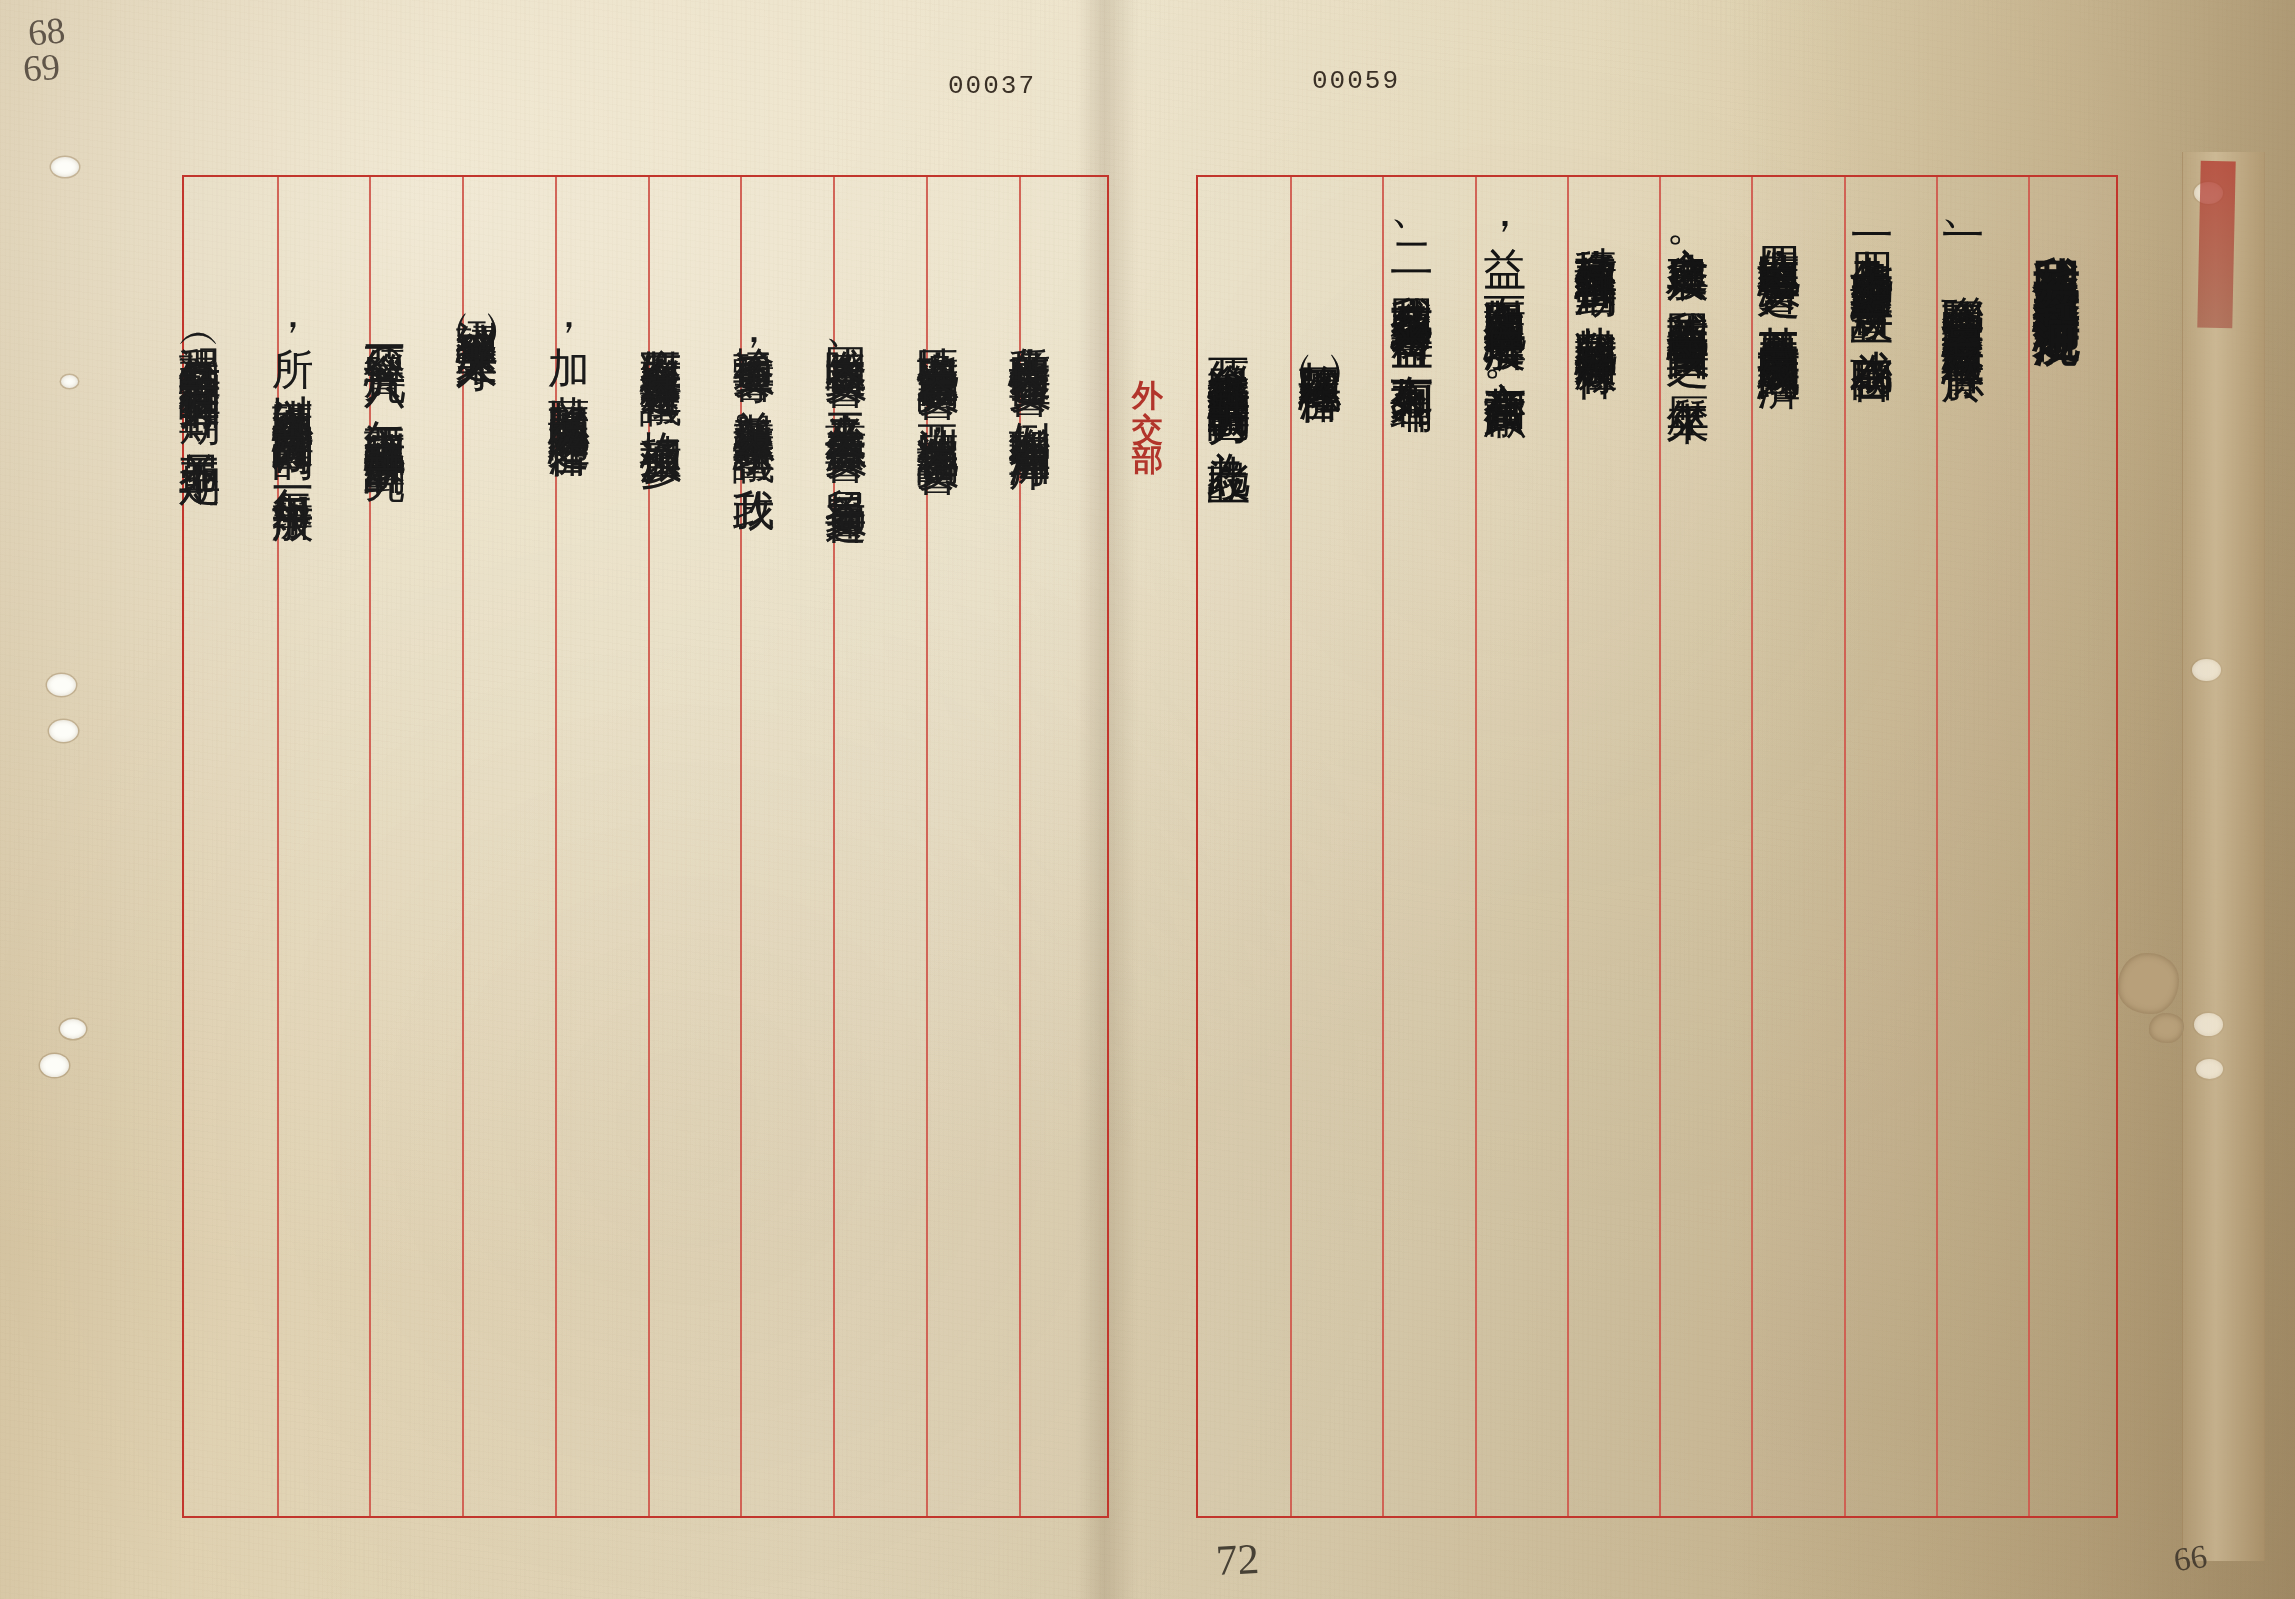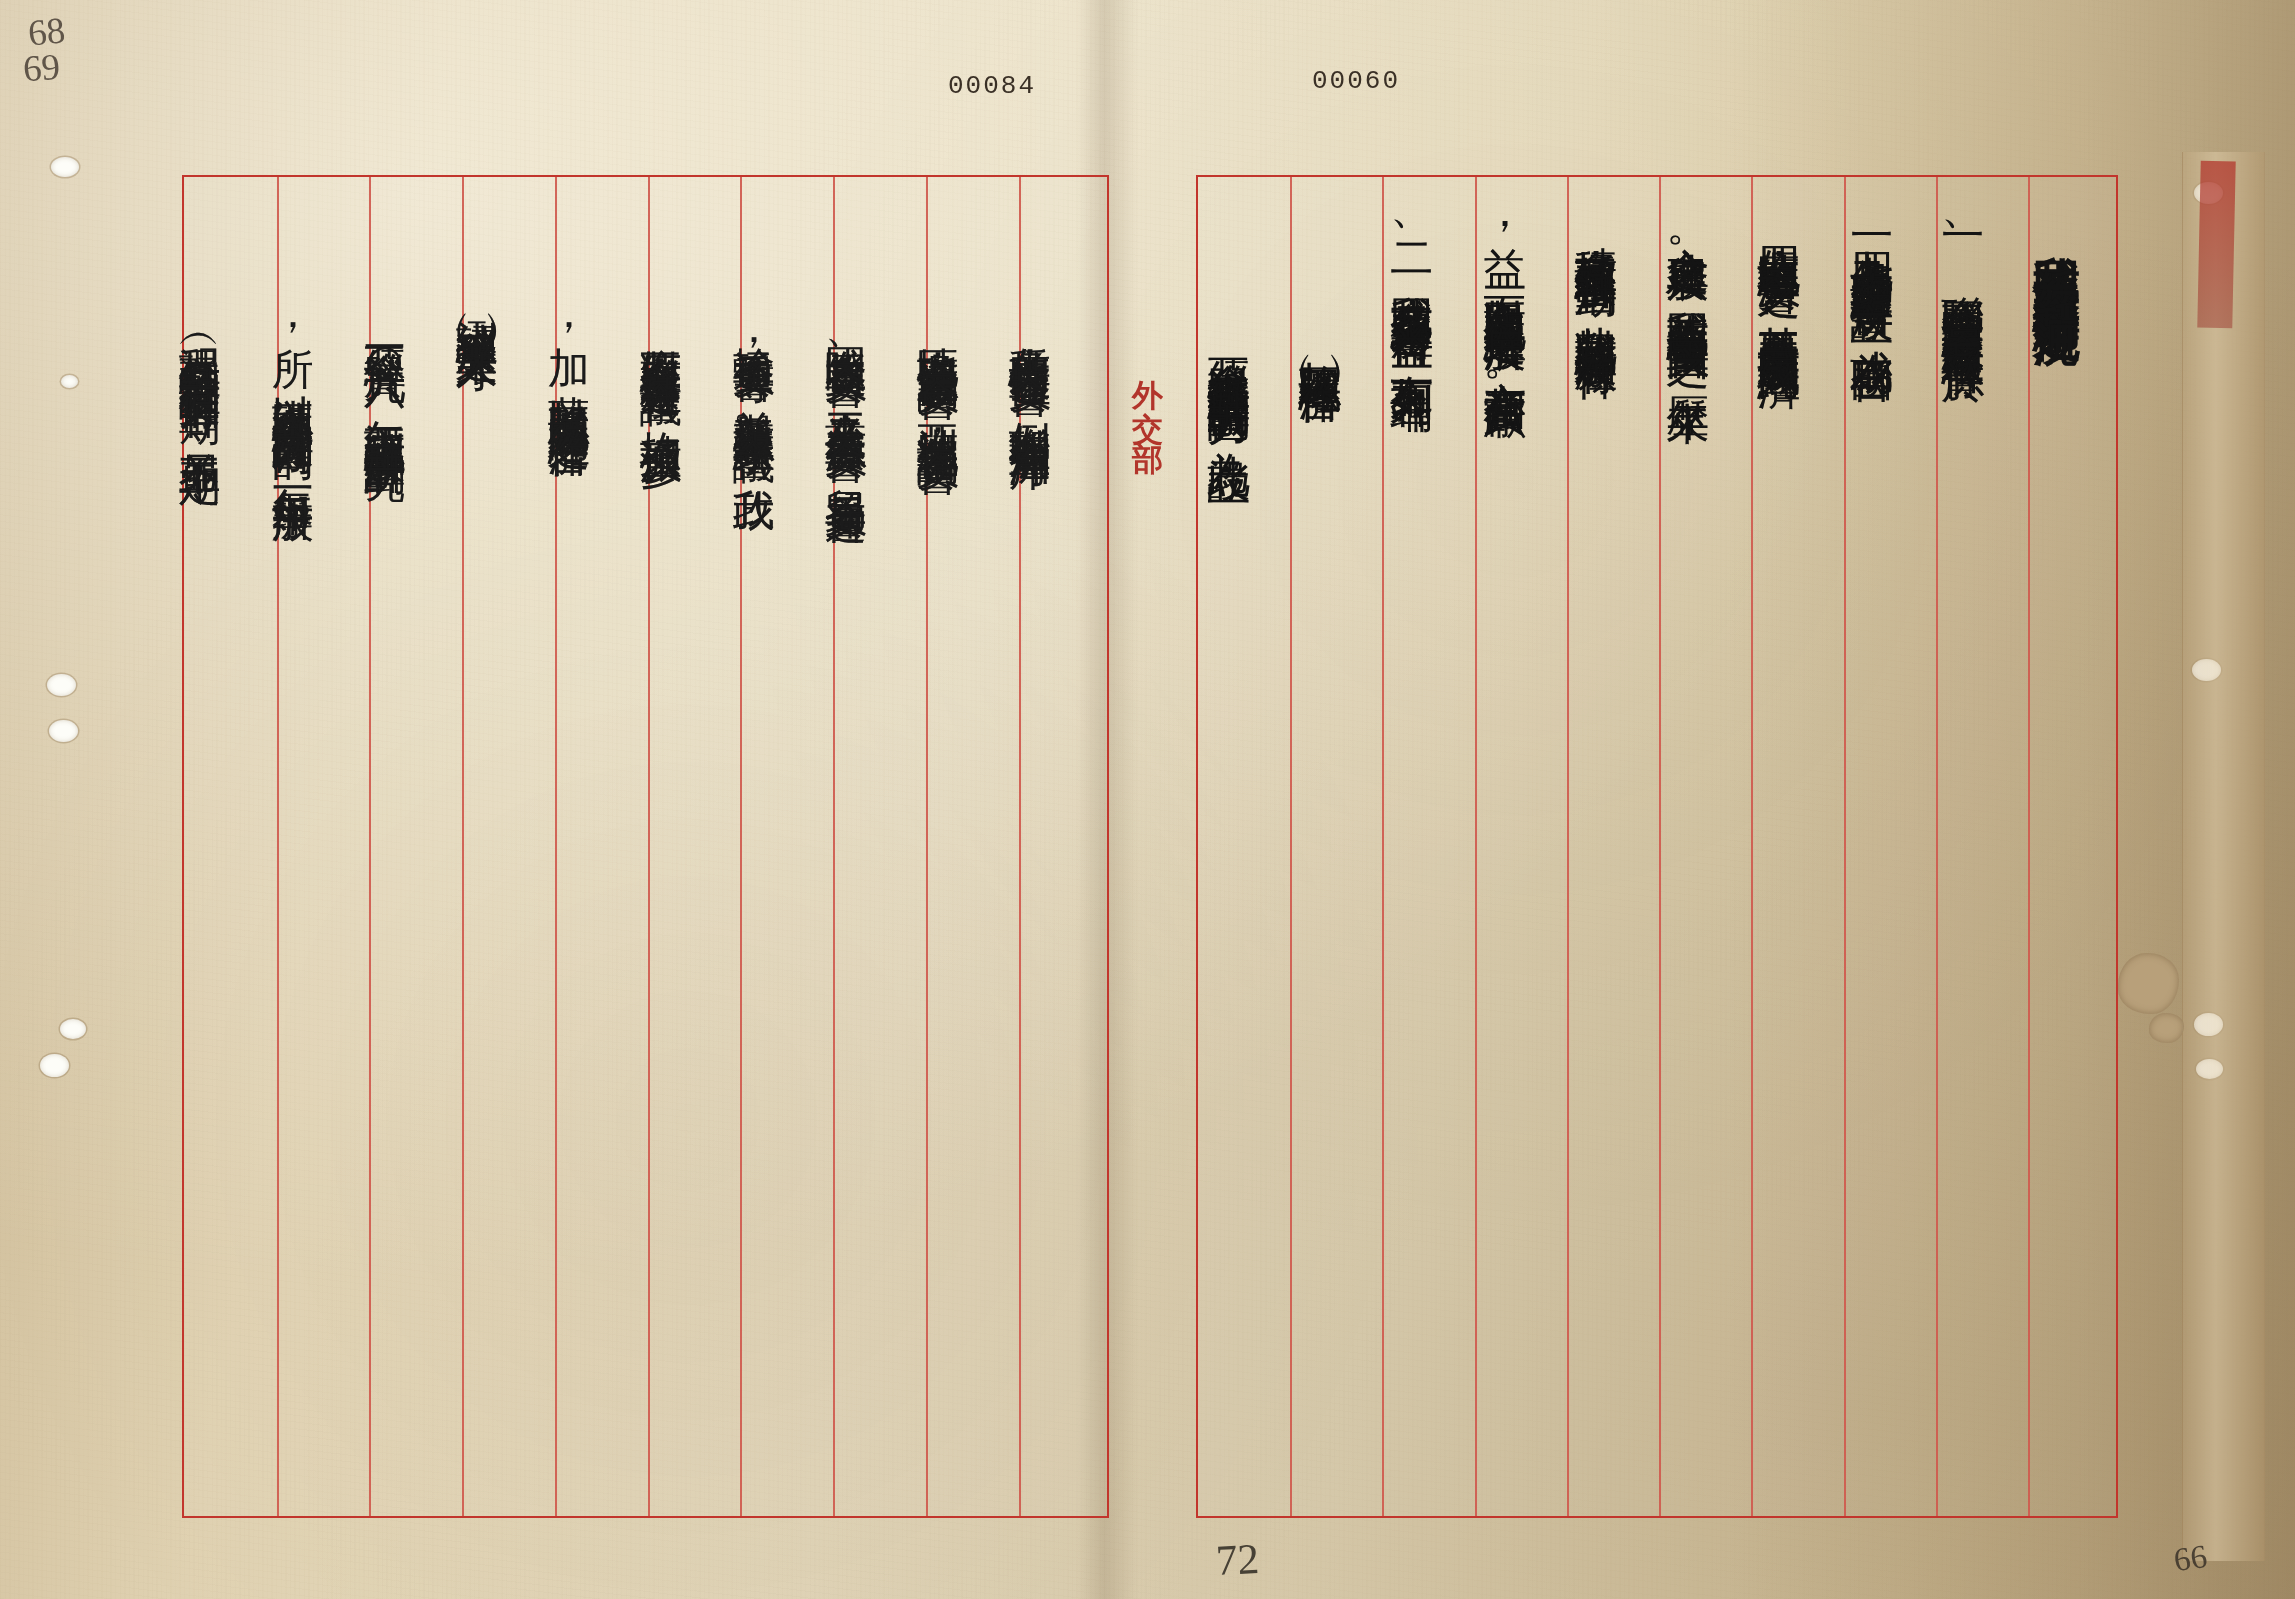--- a/index.html
+++ b/index.html
@@ -167,22 +167,22 @@
   <div class="punch" style="left:2194px; top:182px;  width:29px; height:22px;"></div>
   <div class="punch" style="left:2192px; top:659px; width:29px; height:22px;"></div>
   <div class="punch" style="left:2194px; top:1013px; width:29px; height:23px;"></div>
   <div class="punch" style="left:2196px; top:1059px; width:27px; height:20px;"></div>
 
   <div id="tape-strip" class="overlay"></div>
   <div id="tape-red" class="overlay"></div>
   <div class="edge-nick" style="left:2118px; top:953px; width:61px; height:61px;"></div>
   <div class="edge-nick" style="left:2149px; top:1013px; width:35px; height:30px;"></div>
 
-  <div class="page-num" id="pnum-right">00060</div>
-  <div class="page-num" id="pnum-left">00084</div>
+  <div class="page-num" id="pnum-right">00059</div>
+  <div class="page-num" id="pnum-left">00037</div>
 
   <div class="pencil" id="mark-68">68</div>
   <div class="pencil" id="mark-69">69</div>
   <div class="pencil" id="mark-72">72</div>
   <div class="pencil" id="mark-66">66</div>
 
   <div id="ministry-stamp">外交部</div>
 
   <div class="frame" id="frame-right">
     <div class="rule" style="left:92px;"></div>

